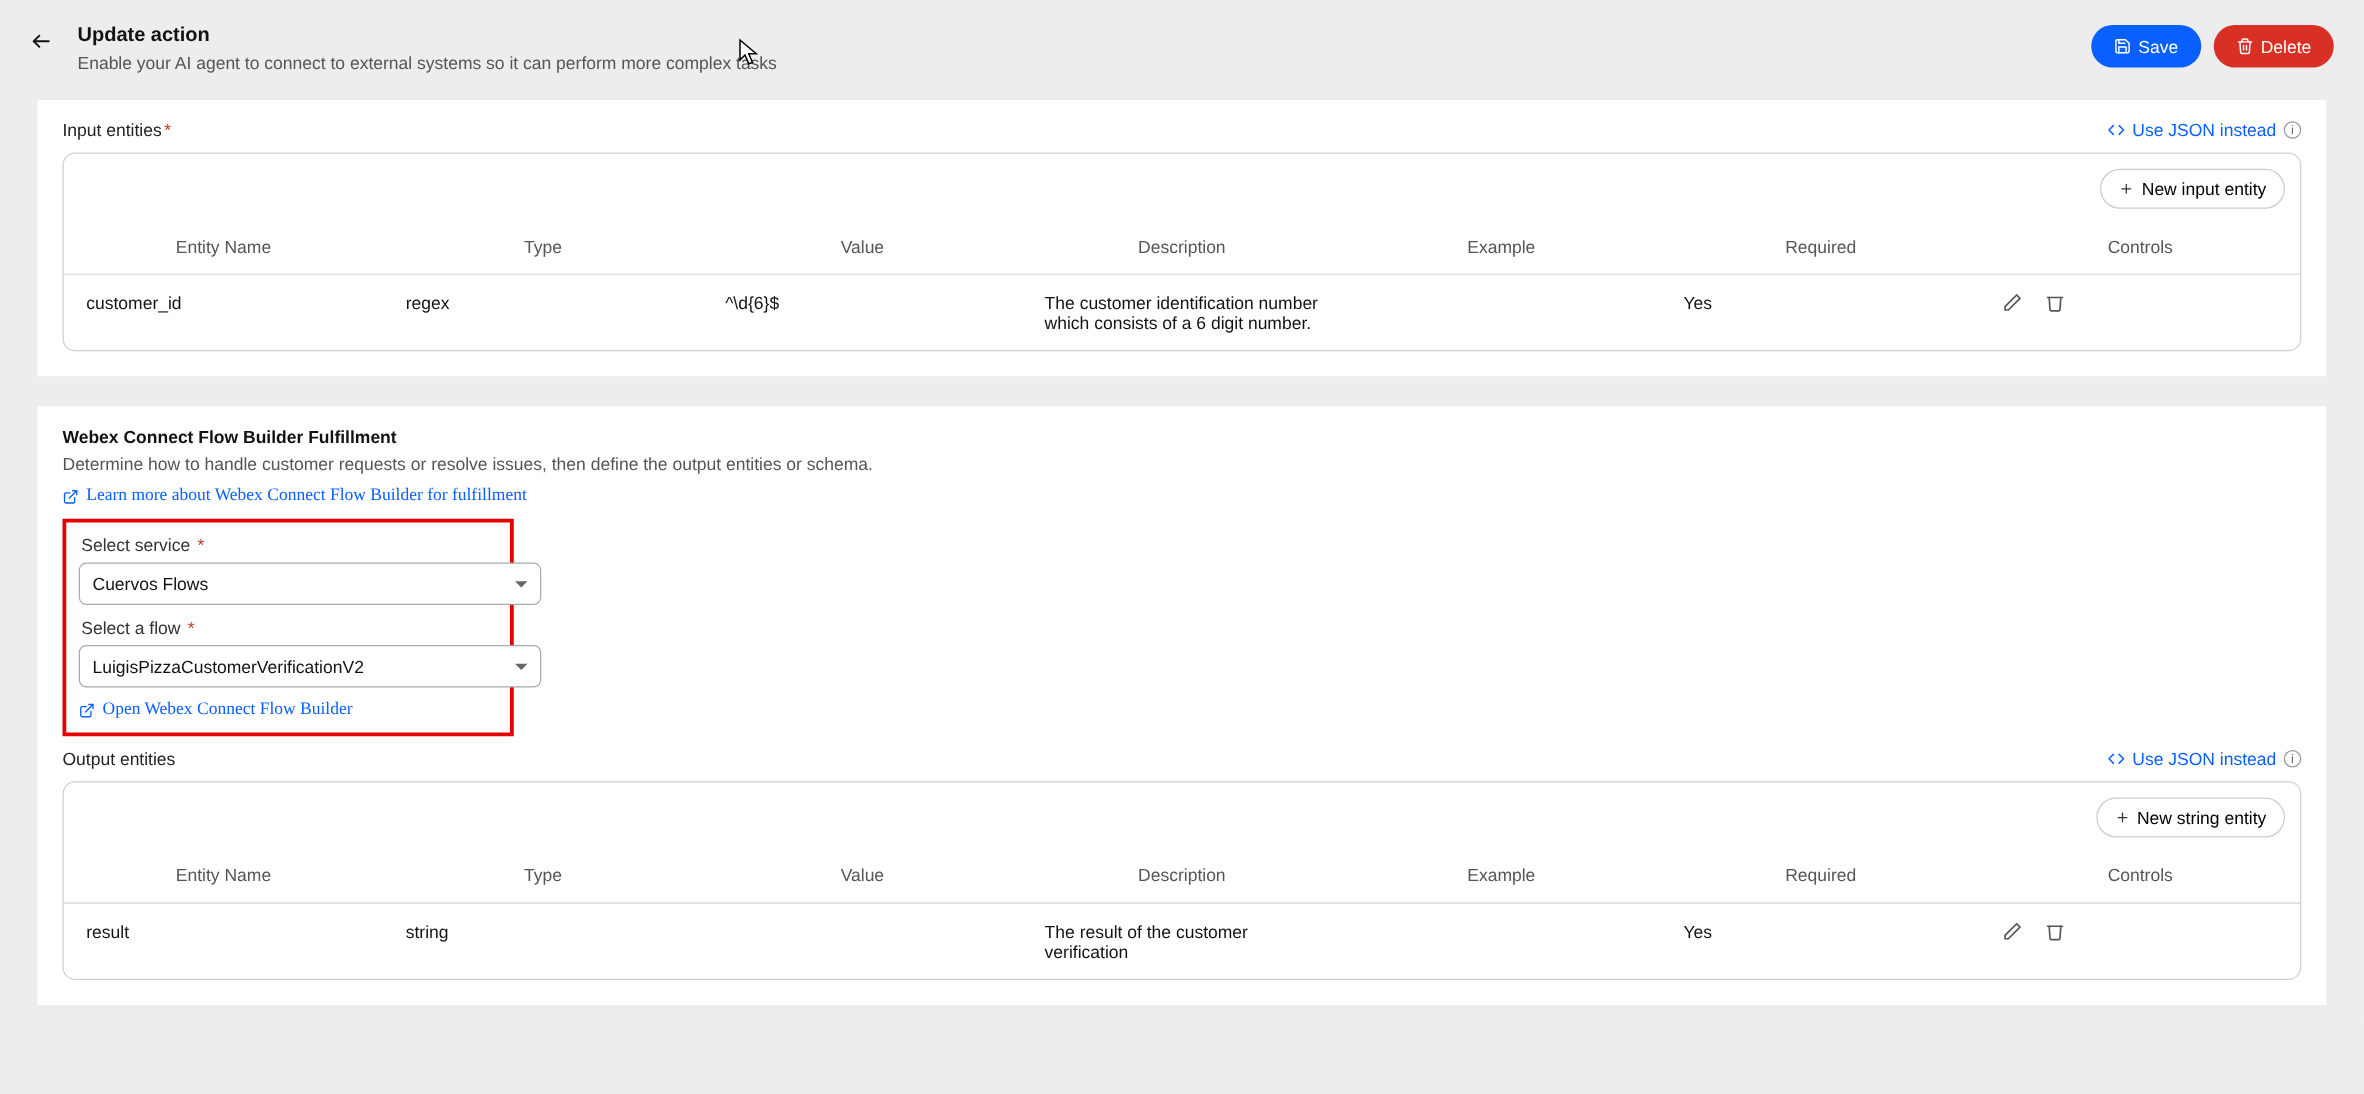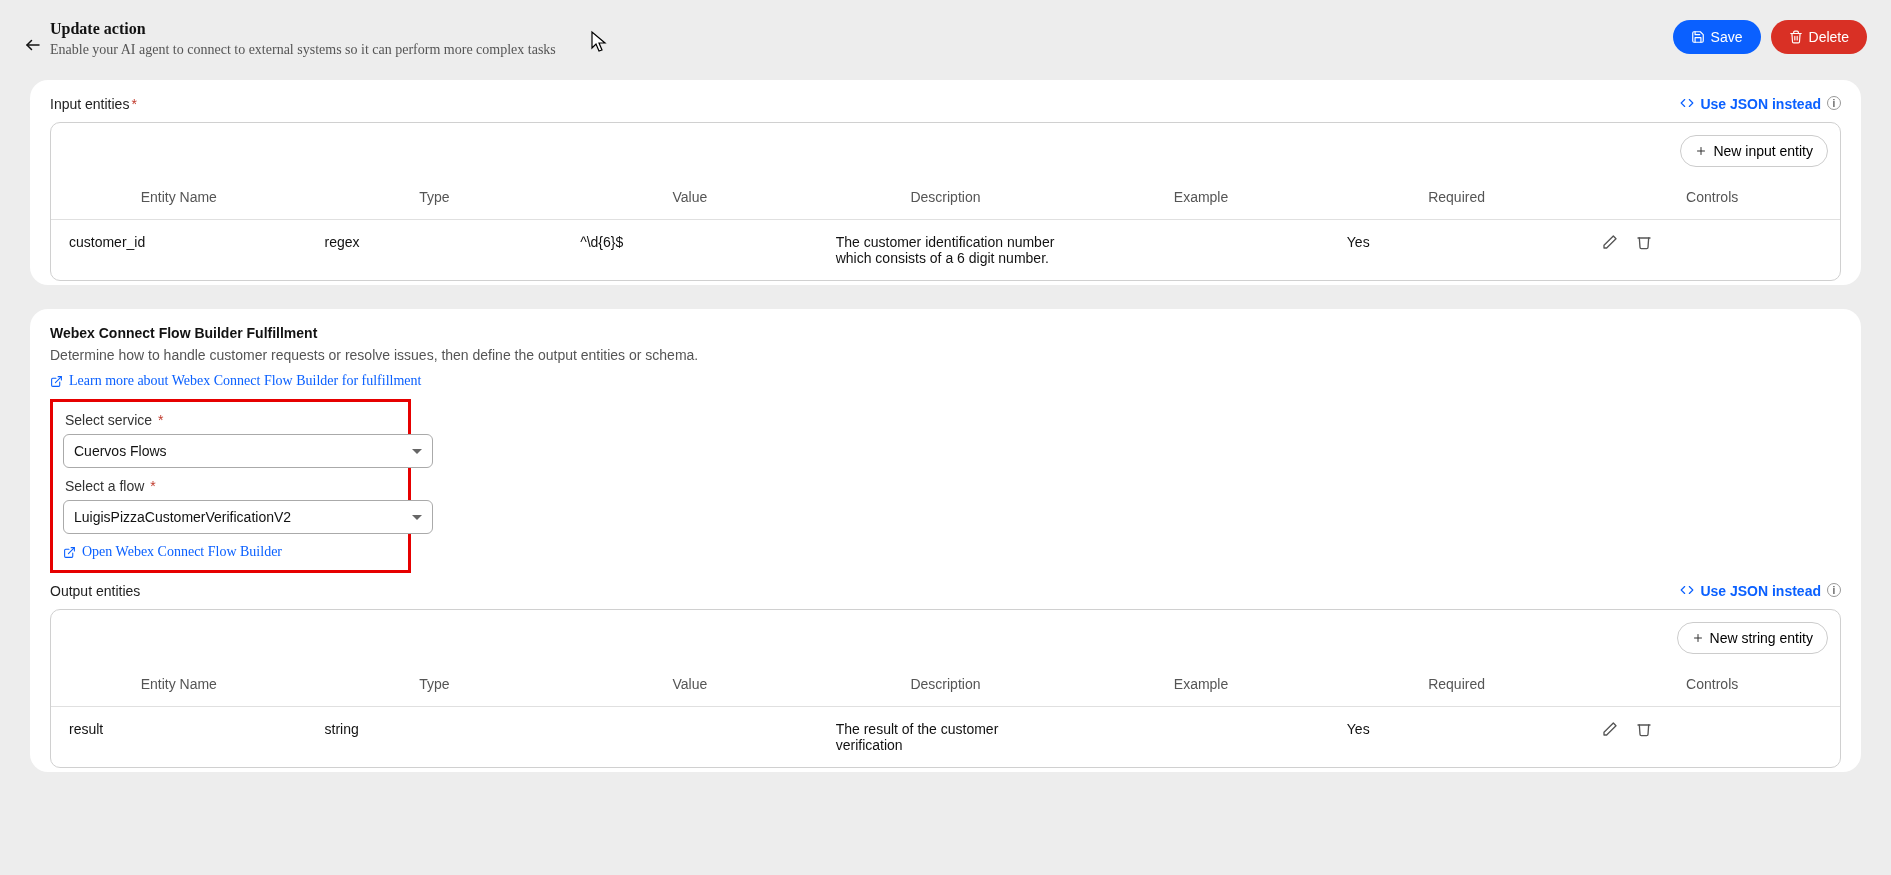--- a/index.html
+++ b/index.html
@@ -11,23 +11,22 @@
   width: 1891px;
 }
 .header {
   display: flex;
   align-items: flex-start;
   justify-content: space-between;
   padding: 20px 24px 16px 24px;
 }
 .header-left {
   display: flex;
-  align-items: flex-end;
-  gap: 8px;
-  font-family: Liberation Serif, serif;
+  align-items: flex-start;
+  gap: 20px;
 }
 .back-arrow {
   margin-top: 4px;
   cursor: pointer;
 }
 .header-title {
   font-size: 16px;
   font-weight: 700;
 }
 .header-sub {
@@ -47,60 +46,61 @@
   display: inline-flex;
   align-items: center;
   gap: 6px;
   cursor: pointer;
 }
 .btn-save { background: #0a60ff; color: #fff; }
 .btn-delete { background: #d93025; color: #fff; }
 
 .card {
   background: #fff;
-  border-radius: 18px;
+  border-radius: 0;
   margin: 6px 30px 24px 30px;
   padding: 16px 20px 4px 20px;
 }
 .section-row {
   display: flex;
   justify-content: space-between;
   align-items: center;
   margin-bottom: 10px;
 }
 .section-label {
   font-size: 14px;
   color: #222;
 }
 .req { color: #c0392b; margin-left: 2px; }
 
 .json-link {
   color: #0a60ff;
   display: inline-flex;
+  align-items: center;
   gap: 6px;
   font-size: 14px;
   cursor: pointer;
-  font-weight: bold;
 }
 .info-icon {
   width: 14px;
   height: 14px;
   border: 1px solid #999;
   color: #666;
   border-radius: 50%;
   display: inline-flex;
   justify-content: center;
   align-items: center;
   font-size: 10px;
 }
 
 .table-box {
   border: 1px solid #d0d0d0;
   border-radius: 10px;
   overflow: hidden;
+  margin-bottom: 16px;
 }
 .table-actions {
   display: flex;
   justify-content: flex-end;
   padding: 12px;
 }
 .btn-outline {
   background: #fff;
   border: 1px solid #ccc;
   border-radius: 20px;

